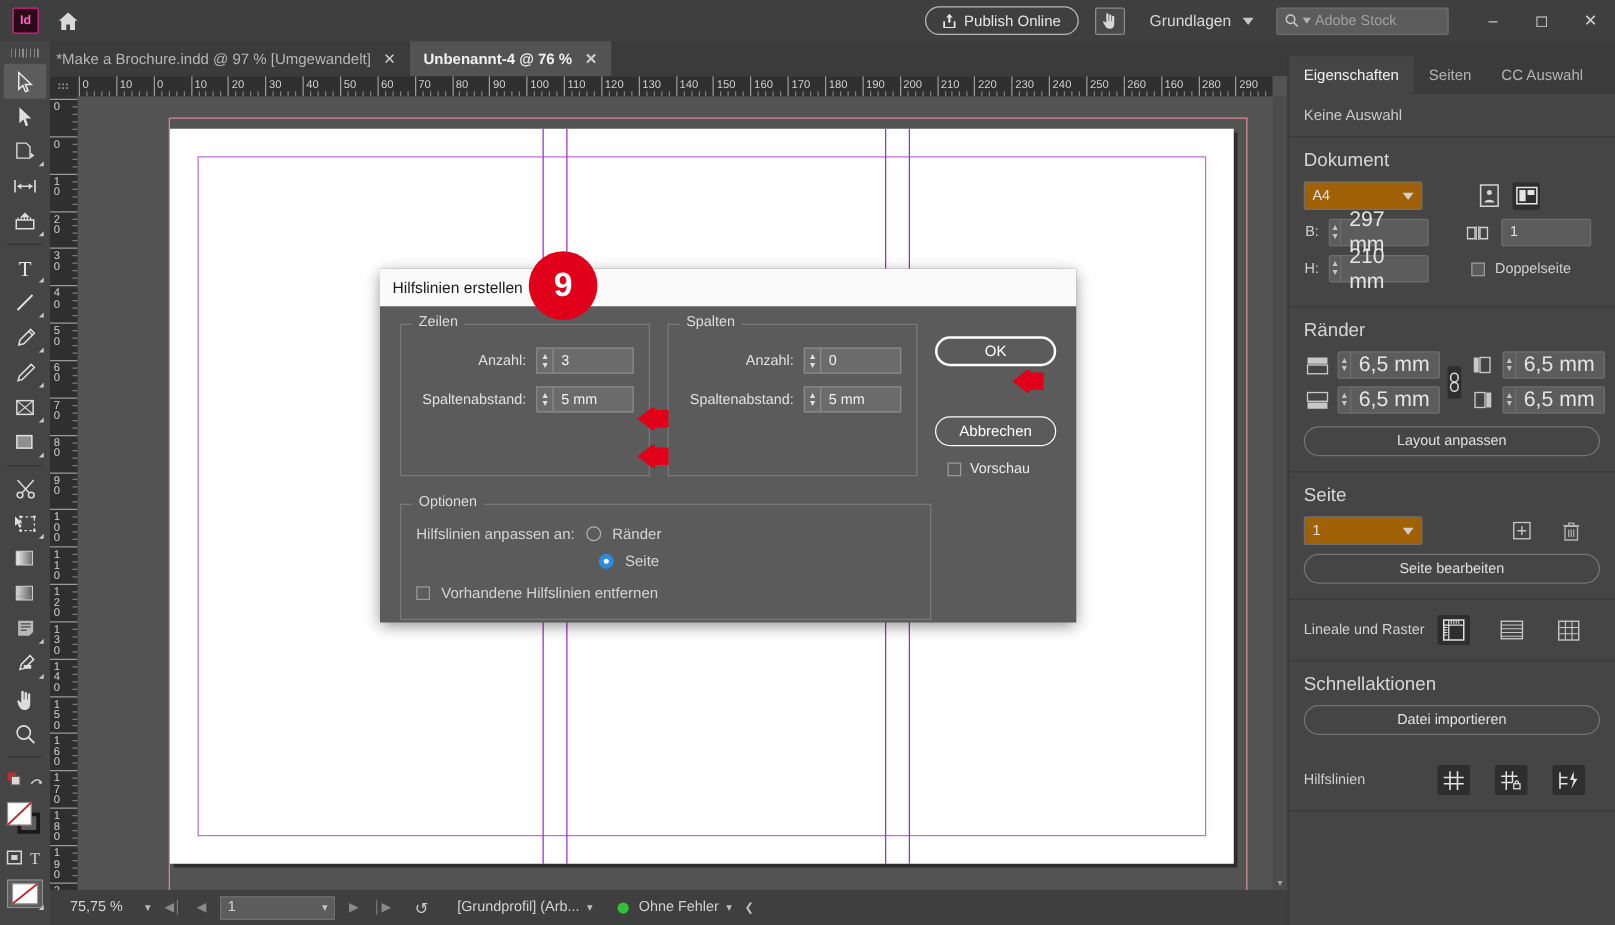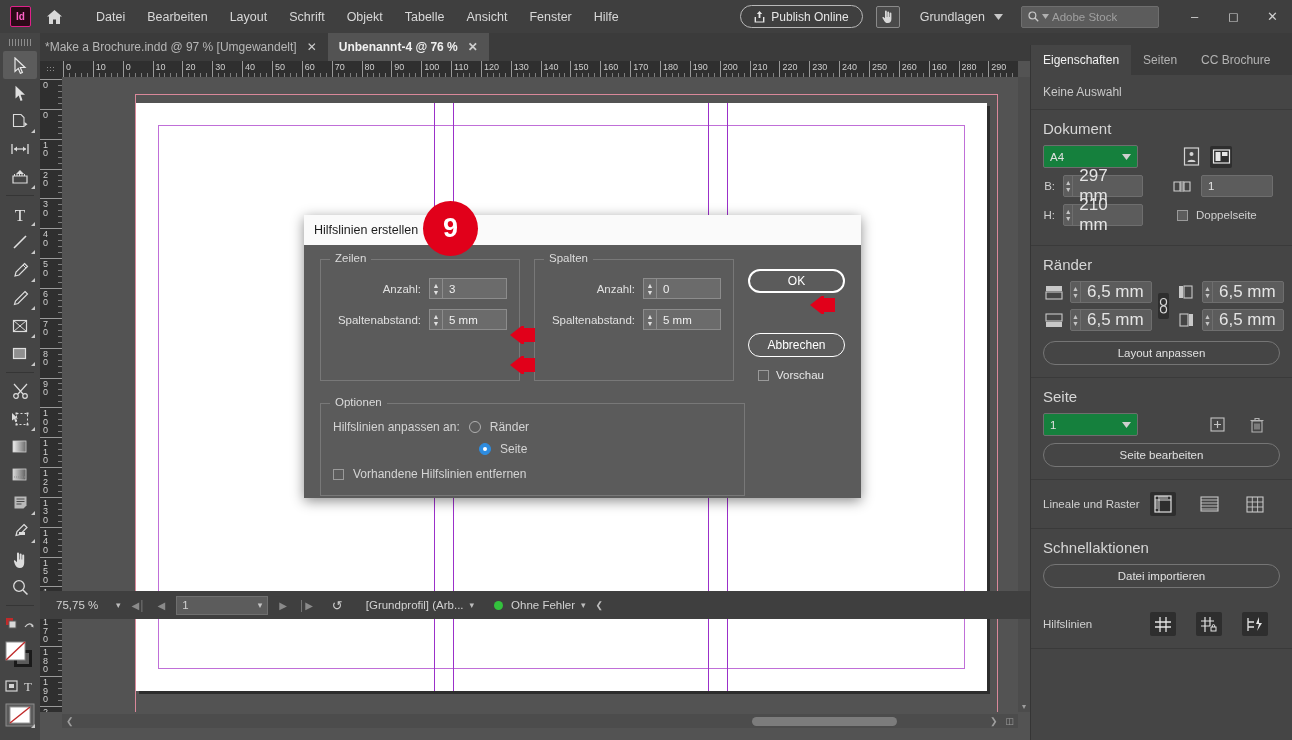--- a/index.html
+++ b/index.html
@@ -5,21 +5,21 @@
   * { box-sizing: border-box; margin: 0; padding: 0; }
   html, body {
     width: 1292px; height: 740px;
     background: #535353;
     font-family: "Liberation Sans", sans-serif;
     font-size: 12px;
     color: #d4d4d4;
     overflow: hidden;
     -webkit-font-smoothing: antialiased;
   }
-  .app { position: relative; width: 1292px; height: 619px; }
+  .app { position: relative; width: 1292px; height: 740px; }
 
   
   .menubar {
     position: absolute; top: 0; left: 0; width: 1292px; height: 33px;
     background: #3f3f3f;
     display: flex; align-items: center;
   }
   .id-logo {
     width: 21px; height: 21px; margin-left: 10px;
     background: #2b0a18; border: 1px solid #e0218a; border-radius: 2px;
@@ -156,21 +156,21 @@
   .rp-tab {
     padding: 0 12px; height: 30px; display: flex; align-items: center;
     font-size: 12px; color: #b4b4b4;
   }
   .rp-tab.active { background: #454545; color: #f2f2f2; }
   .rp-sub { padding: 10px 12px; font-size: 12px; color: #c9c9c9; border-bottom: 1px solid #3a3a3a;}
   .rp-sec { padding: 10px 12px 12px; border-bottom: 1px solid #3a3a3a; }
   .rp-title { font-size: 15px; color: #d6d6d6; margin-bottom: 8px; }
   .row { display: flex; align-items: center; gap: 8px; margin-bottom: 7px; }
   .sel-box {
-    width: 95px; height: 23px; background: #15803d; border: 1px solid #6e6e6e; border-radius: 2px;
+    width: 95px; height: 23px; background: #a16207; border: 1px solid #6e6e6e; border-radius: 2px;
     display: flex; align-items: center; justify-content: space-between; padding: 0 6px;
     font-size: 11.5px; color: #e0e0e0;
   }
   .icon-btn { width: 22px; height: 22px; display:flex; align-items:center; justify-content:center; }
   .icon-btn.on { background: #2e2e2e; border-radius: 2px; }
   .lbl { font-size: 11.5px; color: #d0d0d0; width: 12px; text-align: right;}
   .stepper {
     width: 10px; height: 22px; display:flex; flex-direction:column; align-items:center; justify-content:center;
     color:#c4c4c4; font-size: 7px; line-height: 7px;
   }
@@ -249,31 +249,20 @@
 <body>
 
 <div class="app">
 
   <div class="menubar">
     <div class="id-logo">Id</div>
     <div class="home-btn">
       <svg width="17" height="16" viewBox="0 0 17 16">
           <path d="M8.5 1 1 7.5h2V15h4v-4.5h3V15h4V7.5h2z" fill="#d8d8d8"></path>
         </svg>
-    </div>
-    <div class="menu-items">
-      <div class="menu-item">Datei</div>
-      <div class="menu-item">Bearbeiten</div>
-      <div class="menu-item">Layout</div>
-      <div class="menu-item">Schrift</div>
-      <div class="menu-item">Objekt</div>
-      <div class="menu-item">Tabelle</div>
-      <div class="menu-item">Ansicht</div>
-      <div class="menu-item">Fenster</div>
-      <div class="menu-item">Hilfe</div>
     </div>
     <div class="topright">
       <div class="publish-btn">
         <svg width="11" height="12" viewBox="0 0 11 12">
             <path d="M5.5 0 2.8 3h1.8v4h1.8V3h1.8z" fill="#e6e6e6"></path>
             <path d="M0.6 6v5.4h9.8V6H9v4.5H2V6z" fill="#e6e6e6"></path>
           </svg>
         <span>Publish Online</span>
       </div>
       <div class="hand-btn">
@@ -924,21 +913,21 @@
     <span class="sb-dot"></span>
     <span>Ohne Fehler</span>
     <span class="sb-caret">▾</span>
     <span class="sb-caret">❮</span>
   </div>
 
   <div class="rightpanel">
     <div class="rp-tabs">
       <div class="rp-tab active">Eigenschaften</div>
       <div class="rp-tab">Seiten</div>
-      <div class="rp-tab">CC Brochure</div>
+      <div class="rp-tab">CC Auswahl</div>
     </div>
     <div class="rp-sub">Keine Auswahl</div>
 
     <div class="rp-sec">
       <div class="rp-title">Dokument</div>
       <div class="row">
         <div class="sel-box" style="width:95px">
           <span>A4</span>
           <svg width="9" height="6" viewBox="0 0 9 6">
               <path d="M0 0h9L4.5 6z" fill="#cfcfcf"></path>

